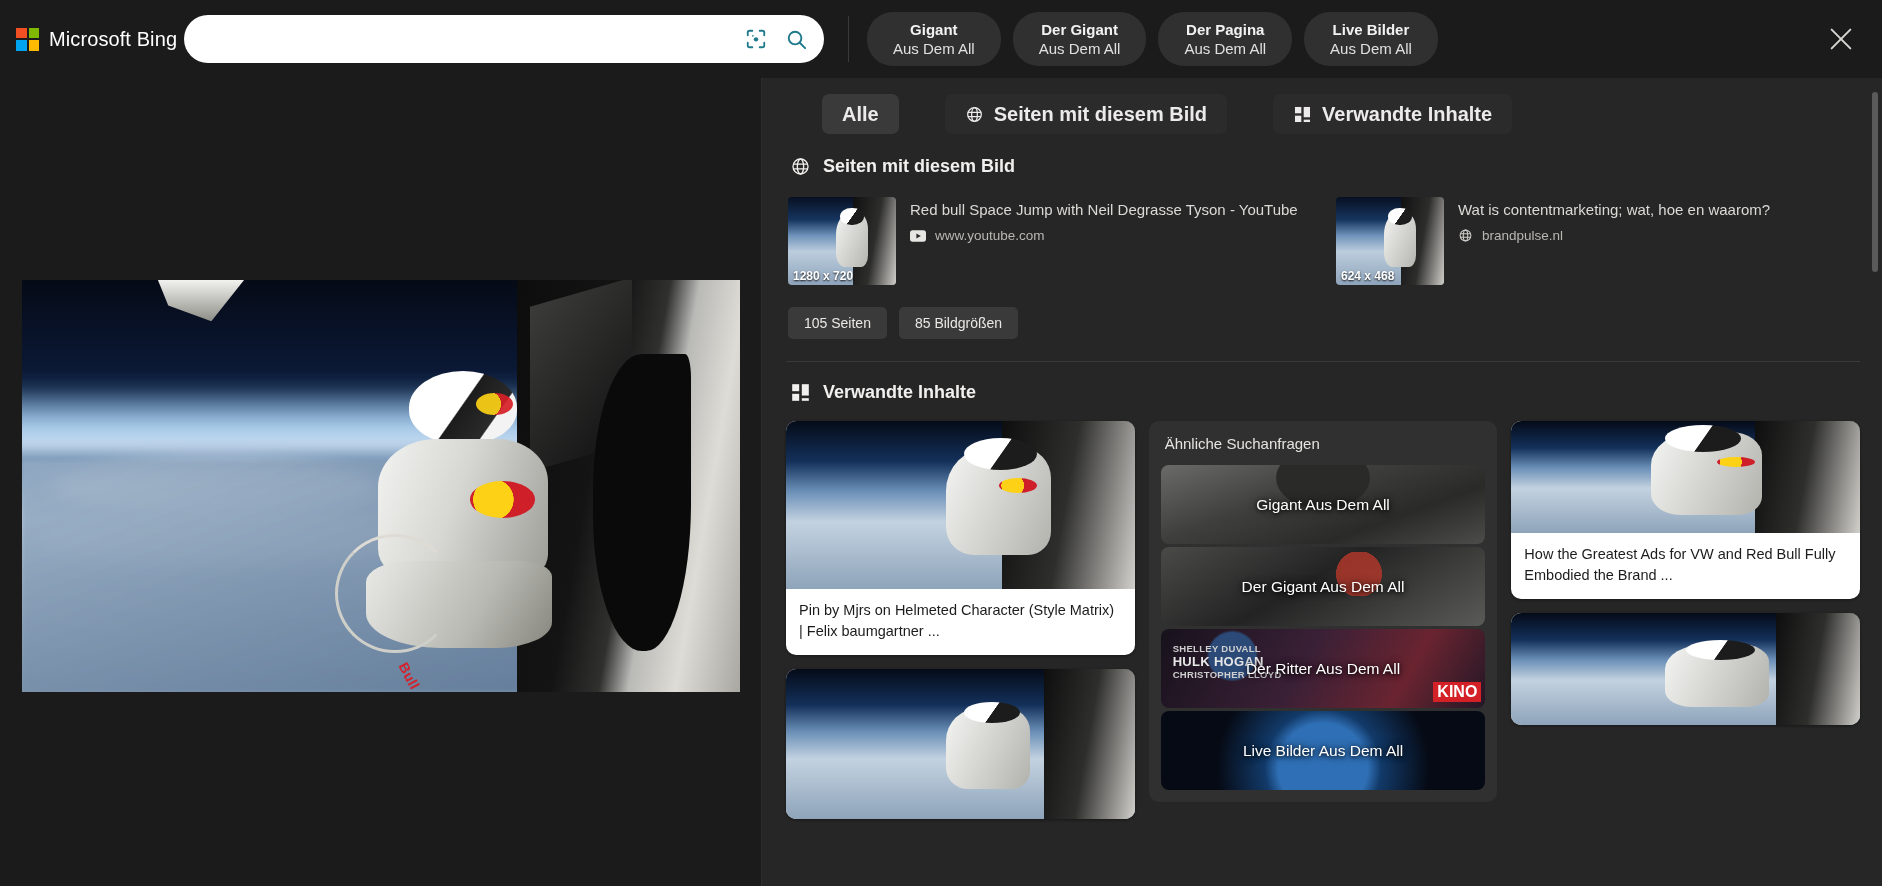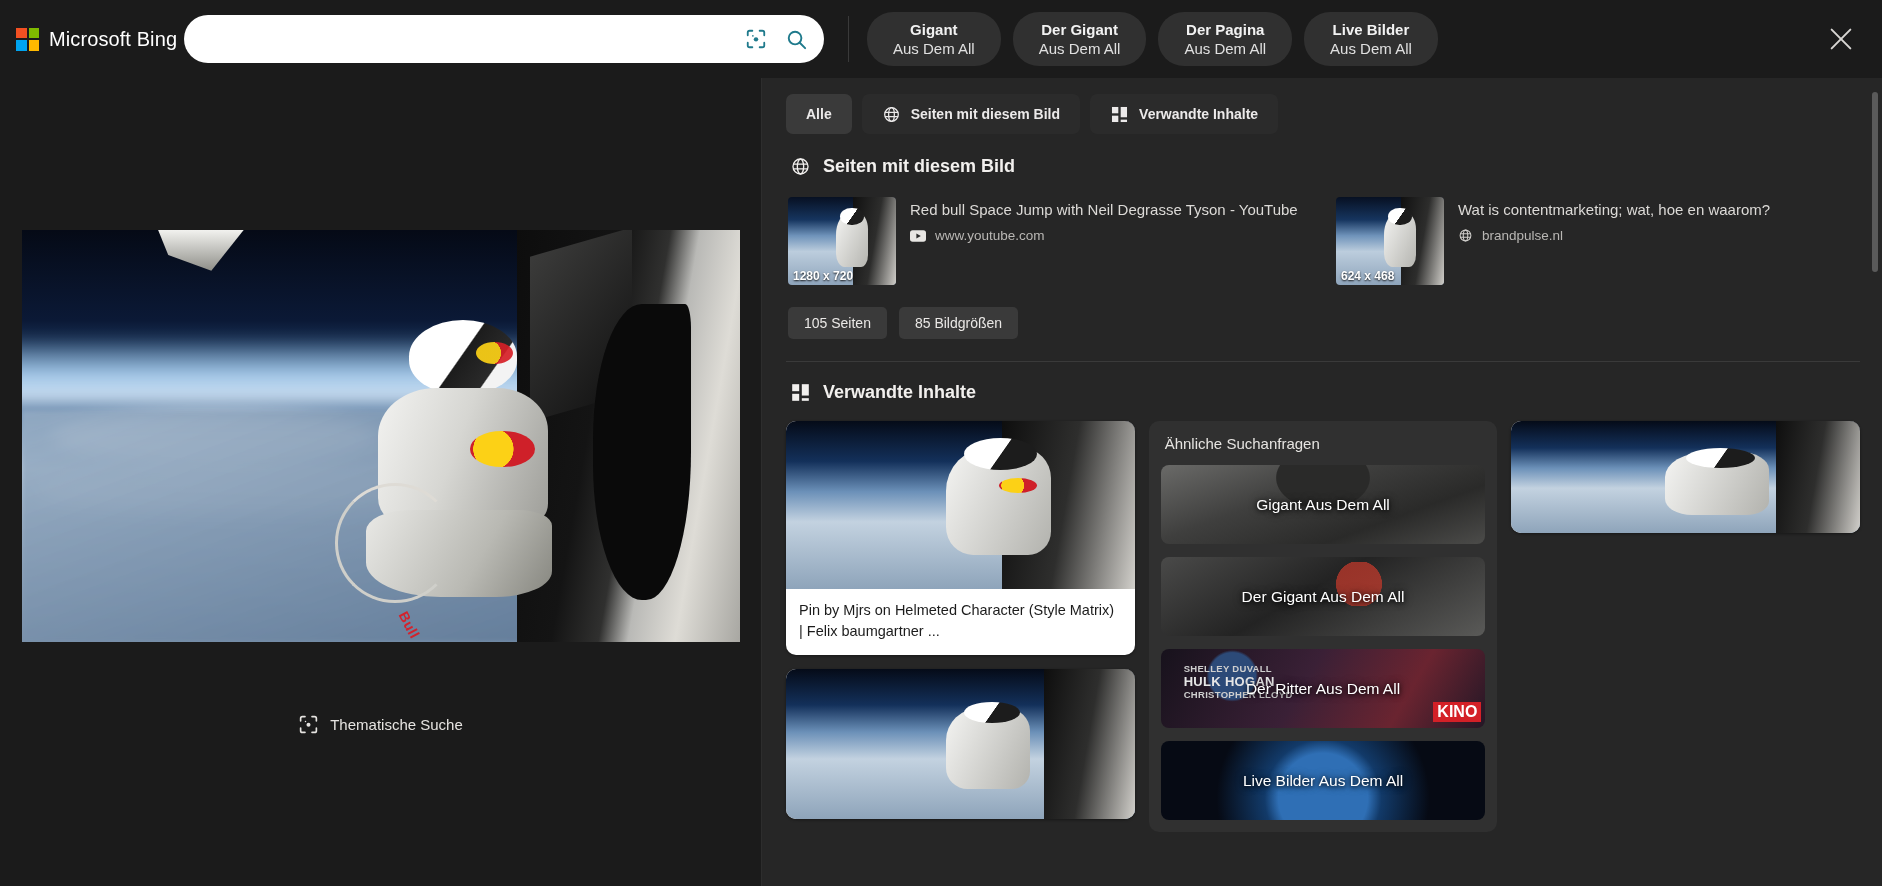--- a/index.html
+++ b/index.html
@@ -144,22 +144,23 @@
   
   .rightpane {
     flex:1; min-width:0; background:#262626;
     overflow:hidden; position:relative;
     padding: 16px 22px 0 24px;
   }
 
   .tabs { display:flex; gap:10px; align-items:center; margin-bottom: 22px; }
   .tab {
     height:40px; border-radius:7px; display:flex; align-items:center; gap:10px;
-    padding: 0 20px; cursor:pointer; font-size:14px; font-weight:bold; color:#eceaea;
+    padding: 0 20px; cursor:pointer; font-size:20px; font-weight:bold; color:#eceaea;
     background: transparent;
+    margin-left: 36px;
   }
   .tab.active { background:#3a3a3a; }
   .tab:not(.active) { background:#2b2b2b; }
 
   .section-title { display:flex; align-items:center; gap:12px; margin: 10px 0 18px 4px; }
   .section-title .stxt { font-size:18px; font-weight:bold; color:#f2f0ee; }
 
   .pagecards { display:flex; gap:22px; margin-bottom: 20px; }
   .pagecard {
     flex:1; min-width:0; background: transparent; display:flex; gap:14px;
@@ -207,38 +208,38 @@
   .mimg .mastro { position:absolute; right:24%; top:16%; width:30%; height:64%;
     background: linear-gradient(115deg,#f5f5f3,#b2b2ad); border-radius:40% 28% 22% 26%; }
   .mimg .mhelm { position:absolute; right:28%; top:10%; width:21%; height:19%;
     background: linear-gradient(125deg,#fff 50%,#1c1c1c 51%); border-radius:50%; }
   .mimg .mbull { position:absolute; right:28%; top:34%; width:11%; height:9%;
     background: radial-gradient(circle at 36% 50%, #fcd116 0 44%, #cf2029 45% 100%); border-radius:50%; }
   .mcaption { padding: 11px 13px 13px 13px; font-size:14.5px; line-height:21px; color:#1c1c1c; }
 
   .simbox { background:#303030; border-radius:10px; padding: 14px 12px 12px 12px; }
   .simtitle { font-size:15px; color:#e6e4e1; margin: 0 0 13px 4px; }
-  .simtiles { display:flex; flex-direction:column; gap:13px; }
+  .simtiles { display:flex; flex-direction:column; gap:3px; }
   .simtile {
     height:79px; border-radius:8px; position:relative; overflow:hidden; cursor:pointer;
     display:flex; align-items:center; justify-content:center;
   }
   .simtile .slabel {
     position:relative; z-index:2; color:#fff; font-size:15.5px;
     text-shadow: 0 1px 4px rgba(0,0,0,.95), 0 0 8px rgba(0,0,0,.7); text-align:center; padding: 0 8px;
   }
   .st-giant { background: linear-gradient(160deg,#6a6a68 0%,#3f3f3e 38%,#2a2a29 70%,#4c4c4a 100%); }
   .st-giant:before { content:""; position:absolute; left:26%; top:-28%; width:48%; height:110%;
     background: radial-gradient(ellipse at 50% 40%, #2a2a29 0 42%, transparent 43%); }
   .st-dergigant { background: linear-gradient(150deg,#4a4a49 0%,#232323 45%,#5a5a58 100%); }
   .st-dergigant:after { content:""; position:absolute; right:26%; top:6%; width:26%; height:56%;
     background: radial-gradient(circle at 50% 50%, #c0392b 0 48%, transparent 49%); opacity:.75; }
   .st-ritter { background: radial-gradient(circle at 22% 34%, #2c4a78 0 9%, transparent 10%),
                            linear-gradient(120deg,#17121c 0%,#3a2036 44%,#6a2430 74%,#241726 100%); }
-  .st-ritter .credits { position:absolute; left:23px; top:13px; z-index:1; line-height:13px; }
+  .st-ritter .credits { position:absolute; left:12px; top:13px; z-index:1; line-height:13px; }
   .st-ritter .credits b { display:block; color:#cfcfcf; font-size:9.5px; letter-spacing:.3px; }
   .st-ritter .credits b.big { font-size:13px; color:#e6e6e6; }
   .st-ritter .kino { position:absolute; right:4px; bottom:6px; background:#d42027; color:#fff;
     font-size:16px; font-weight:bold; padding:1px 4px; z-index:1; }
   .st-live { background: radial-gradient(circle at 50% 72%, #2f6fb5 0 26%, #123a69 34%, #060a14 62%),
                         linear-gradient(180deg,#05070e,#0a1020); }
 
   .scrollbar {
     position:absolute; right:4px; top:14px; width:6px; height:180px;
     background:#5a5a5a; border-radius:3px;
@@ -330,31 +331,20 @@
             <div class="torso">
               <div class="bull2"></div>
             </div>
             <div class="legs"></div>
             <div class="railing"></div>
           </div>
           <div class="redbull-text">Bull</div>
         </div>
       </div>
 
-      <div class="thematic">
-        <svg width="21" height="21" viewBox="0 0 24 24" fill="none" stroke="#e6e4e1" stroke-width="1.9" stroke-linecap="round">
-          <path d="M3 8V5a2 2 0 0 1 2-2h3"></path>
-            <path d="M16 3h3a2 2 0 0 1 2 2v3"></path>
-          <path d="M21 16v3a2 2 0 0 1-2 2h-3"></path>
-            <path d="M8 21H5a2 2 0 0 1-2-2v-3"></path>
-          <circle cx="12" cy="12.4" r="2.3" fill="#e6e4e1" stroke="none"></circle>
-          <circle cx="8.6" cy="8.6" r="0.85" fill="#e6e4e1" stroke="none"></circle>
-        </svg>
-        <span>Thematische Suche</span>
-      </div>
     </div>
 
     <div class="rightpane">
 
       <div class="tabs">
         <div class="tab active">
           <span>Alle</span>
         </div>
         <div class="tab">
           <svg width="19" height="19" viewBox="0 0 24 24" fill="none" stroke="#eceaea" stroke-width="1.6">
@@ -486,20 +476,29 @@
               <div class="simtile st-live">
                 <div class="slabel">Live Bilder Aus Dem All</div>
               </div>
             </div>
           </div>
         </div>
 
         <div class="mcol">
           <div class="mcard">
             <div class="mimg" style="height:112px;">
+              <div class="mcap" style="width:30%;"></div>
+              <div class="mastro" style="right:28%;top:10%;width:32%;height:74%;"></div>
+              <div class="mhelm" style="right:34%;top:4%;width:22%;height:24%;"></div>
+              <div class="mbull" style="right:30%;top:32%;"></div>
+            </div>
+            <div class="mcaption">How the Greatest Ads for VW and Red Bull Fully Embodied the Brand ...</div>
+          </div>
+          <div class="mcard">
+            <div class="mimg" style="height:112px;">
               <div class="mcap" style="width:24%;"></div>
               <div class="mastro" style="right:26%;top:28%;width:30%;height:56%;"></div>
               <div class="mhelm" style="right:30%;top:24%;width:20%;height:18%;"></div>
             </div>
           </div>
         </div>
       </div>
 
       <div class="scrollbar"></div>
     </div>

